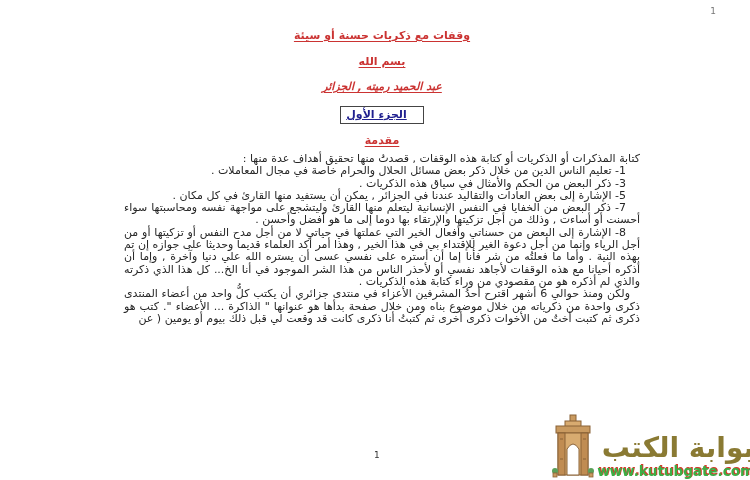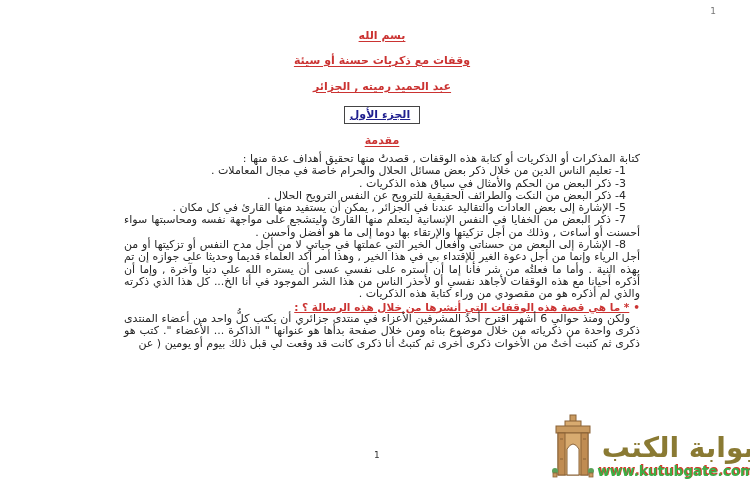--- a/index.html
+++ b/index.html
@@ -19,26 +19,26 @@
     position:absolute;top:29px;right:110px;width:516px;
     direction:rtl;
   }
   .center-heads{text-align:center;}
   .red-head{
     color:#cb3332;font-weight:bold;font-size:11px;line-height:13px;
   }
   .underlined{text-decoration:underline;text-underline-offset:2px;}
   .h-basmala{margin:0 0 12px 0;}
   .h-title{margin:0 0 13px 0;}
-  .h-author{margin:12px 0 10px 0;}
+  .h-author{margin:12px 0 10px 0;font-style:italic;}
   .part-box-wrap{margin:0 0 10px 0;}
   .part-box{
     display:inline-block;
     border:1px solid #444;
-    padding:1px 9px 2px 5px;
+    padding:1px 16px 2px 5px;
     color:#1f1f8f;font-weight:bold;font-size:11px;
     text-decoration:underline;
   }
   .h-muqaddima{margin:0 0 6px 0;}
   .section-head{
     text-align:right;font-size:10.5px;line-height:12.5px;margin:0;
   }
   .section-head .bullet{color:#cb3332;font-weight:bold;margin-left:4px;text-decoration:none;}
   .section-head .head-text{color:#cb3332;font-weight:bold;text-decoration:underline;}
   .body-text{
@@ -71,43 +71,39 @@
 </head>
 <body>
 
 <div class="page">
 
   <div class="header-num">1</div>
 
   <div class="doc">
 
     <div class="center-heads">
+      <div class="red-head underlined h-title">وقفات مع ذكريات حسنة أو سيئة</div>
       <div class="red-head underlined h-basmala">بسم الله</div>
-      <div class="red-head underlined h-title">وقفات مع ذكريات حسنة أو سيئة</div>
       <div class="red-head underlined h-author">عبد الحميد رميته , الجزائر</div>
       <div class="part-box-wrap">
         <span class="part-box">الجزء الأول</span>
       </div>
       <div class="red-head underlined h-muqaddima">مقدمة</div>
     </div>
 
 
     <div class="body-text">
       <p>كتابة المذكرات أو الذكريات أو كتابة هذه الوقفات , قصدتُ منها تحقيق أهداف عدة منها :</p>
       <p class="goal">1- تعليم الناس الدين من خلال ذكر بعض مسائل الحلال والحرام خاصة في مجال المعاملات .</p>
       <p class="goal">3- ذكر البعض من الحكم والأمثال في سياق هذه الذكريات .</p>
-      <p class="goal">4- ذكر البعض من النكت والطرائف الحقيقية للترويح عن النفس الترويح الحلال .</p>
       <p class="goal">5- الإشارة إلى بعض العادات والتقاليد عندنا في الجزائر , يمكن أن يستفيد منها القارئ في كل مكان .</p>
       <p class="goal">7- ذكر البعض من الخفايا في النفس الإنسانية ليتعلم منها القارئ وليتشجع على مواجهة نفسه ومحاسبتها سواء أحسنت أو أساءت , وذلك من أجل تزكيتها والإرتقاء بها دوما إلى ما هو أفضل وأحسن .</p>
       <p class="goal">8- الإشارة إلى البعض من حسناتي وأفعال الخير التي عملتها في حياتي لا من أجل مدح النفس أو تزكيتها أو من أجل الرياء وإنما من أجل دعوة الغير للإقتداء بي في هذا الخير , وهذا أمر أكد العلماء قديما وحديثا على جوازه إن تم بهذه النية . وأما ما فعلتُه من شر فأنا إما أن أستره على نفسي عسى أن يستره الله علي دنيا وآخرة , وإما أن أذكره أحيانا مع هذه الوقفات لأجاهد نفسي أو لأحذر الناس من هذا الشر الموجود في أنا الخ... كل هذا الذي ذكرته والذي لم أذكره هو من مقصودي من وراء كتابة هذه الذكريات .</p>
     </div>
 
-    <div class="section-head">
-      <span class="bullet">•</span><span class="head-text">* ما هي قصة هذه الوقفات التي أنشرها من خلال هذه الرسالة ؟ :</span>
-    </div>
 
     <div class="body-text">
       <p class="indent">ولكن ومنذ حوالي 6 أشهر اقترح أحدُ المشرفين الأعزاء في منتدى جزائري أن يكتب كلُّ واحد من أعضاء المنتدى ذكرى واحدة من ذكرياته من خلال موضوع بناه ومن خلال صفحة بدأها هو عنوانها " الذاكرة ... الأعضاء ". كتب هو ذكرى ثم كتبت أختٌ من الأخوات ذكرى أخرى ثم كتبتُ أنا ذكرى كانت قد وقعت لي قبل ذلك بيوم أو يومين ( عن</p>
     </div>
 
   </div>
 
   <div class="footer-num">1</div>
 
   <div class="watermark">

